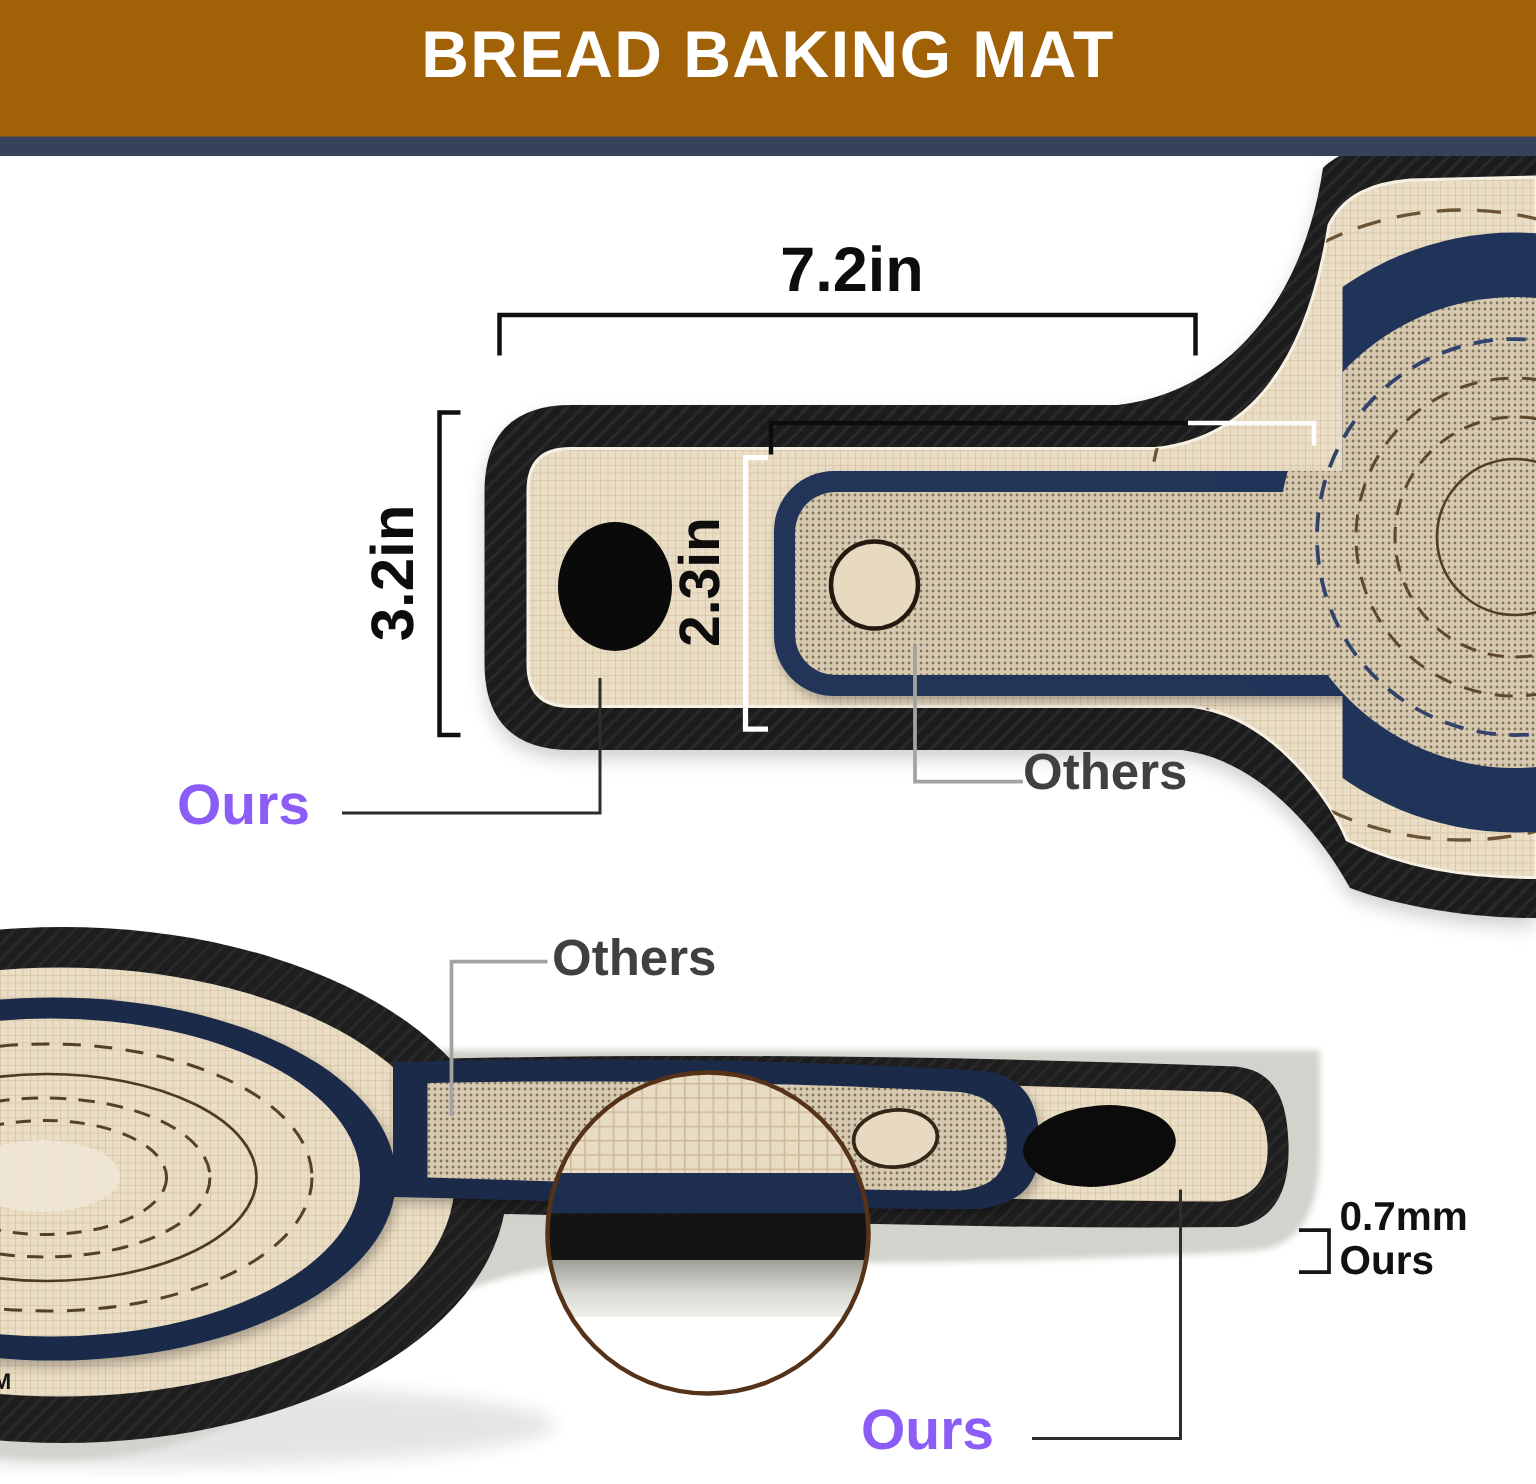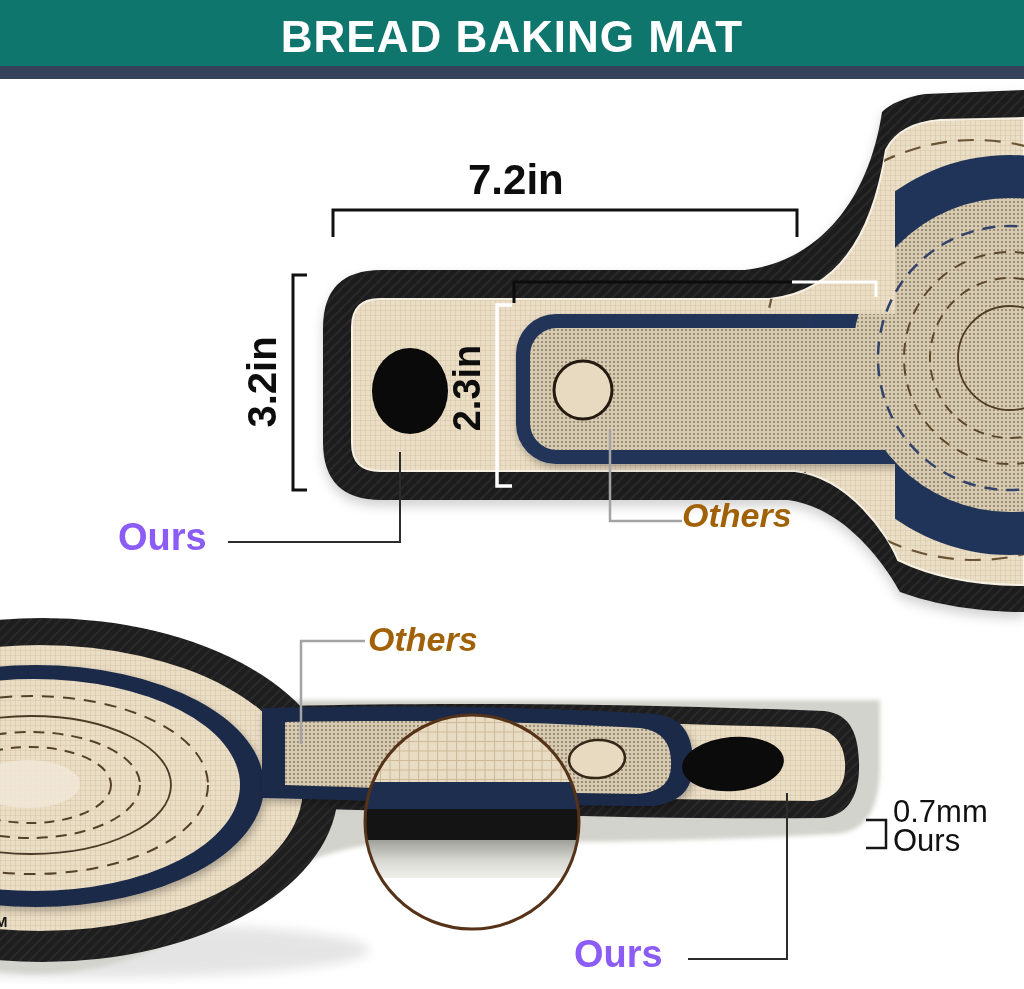--- a/index.html
+++ b/index.html
@@ -1,31 +1,31 @@
 <!DOCTYPE html>
 <html><head>
 <meta charset="utf-8">
 <style>
   html,body{margin:0;padding:0;background:#fff;}
   #stage{position:relative;width:1024px;height:989px;overflow:hidden;background:#ffffff;
          font-family:"Liberation Sans",sans-serif;}
   svg{position:absolute;left:0;top:0;}
   
-  .header{position:absolute;left:0;top:0;width:1024px;height:79px;background:#0f766e;z-index:5;}
+  .header{position:absolute;left:0;top:0;width:1024px;height:104px;background:#a16207;z-index:5;}
   .header::after{content:"";position:absolute;left:0;bottom:0;width:100%;height:13px;background:#36425a;}
   .header .title{position:absolute;left:0;top:12px;width:100%;text-align:center;color:#ffffff;
                  font-size:44px;font-weight:bold;letter-spacing:1px;}
   
   .lbl{position:absolute;font-weight:bold;white-space:nowrap;z-index:6;}
-  .dim{color:#0d0d0d;text-align:left;}
+  .dim{color:#0d0d0d;text-align:center;}
   .rot{transform:rotate(-90deg);transform-origin:center center;text-align:center;}
   .ours{color:#8b5cf6;}
-  .others{color:#a16207;font-style:italic;}
-  .thick-box{position:absolute;left:893px;top:797px;color:#111;font-weight:normal;
-             font-size:31px;line-height:29px;z-index:6;}
+  .others{color:#404040;}
+  .thick-box{position:absolute;left:893px;top:797px;color:#111;font-weight:bold;
+             font-size:27px;line-height:29px;z-index:6;}
   .watermark{position:absolute;left:-5px;top:913px;color:#151515;font-weight:bold;font-size:15px;z-index:6;}
 </style>
 </head>
 <body>
 
 <div id="stage">
 
   <svg width="1024" height="989" viewBox="0 0 1024 989">
     <defs>
 

